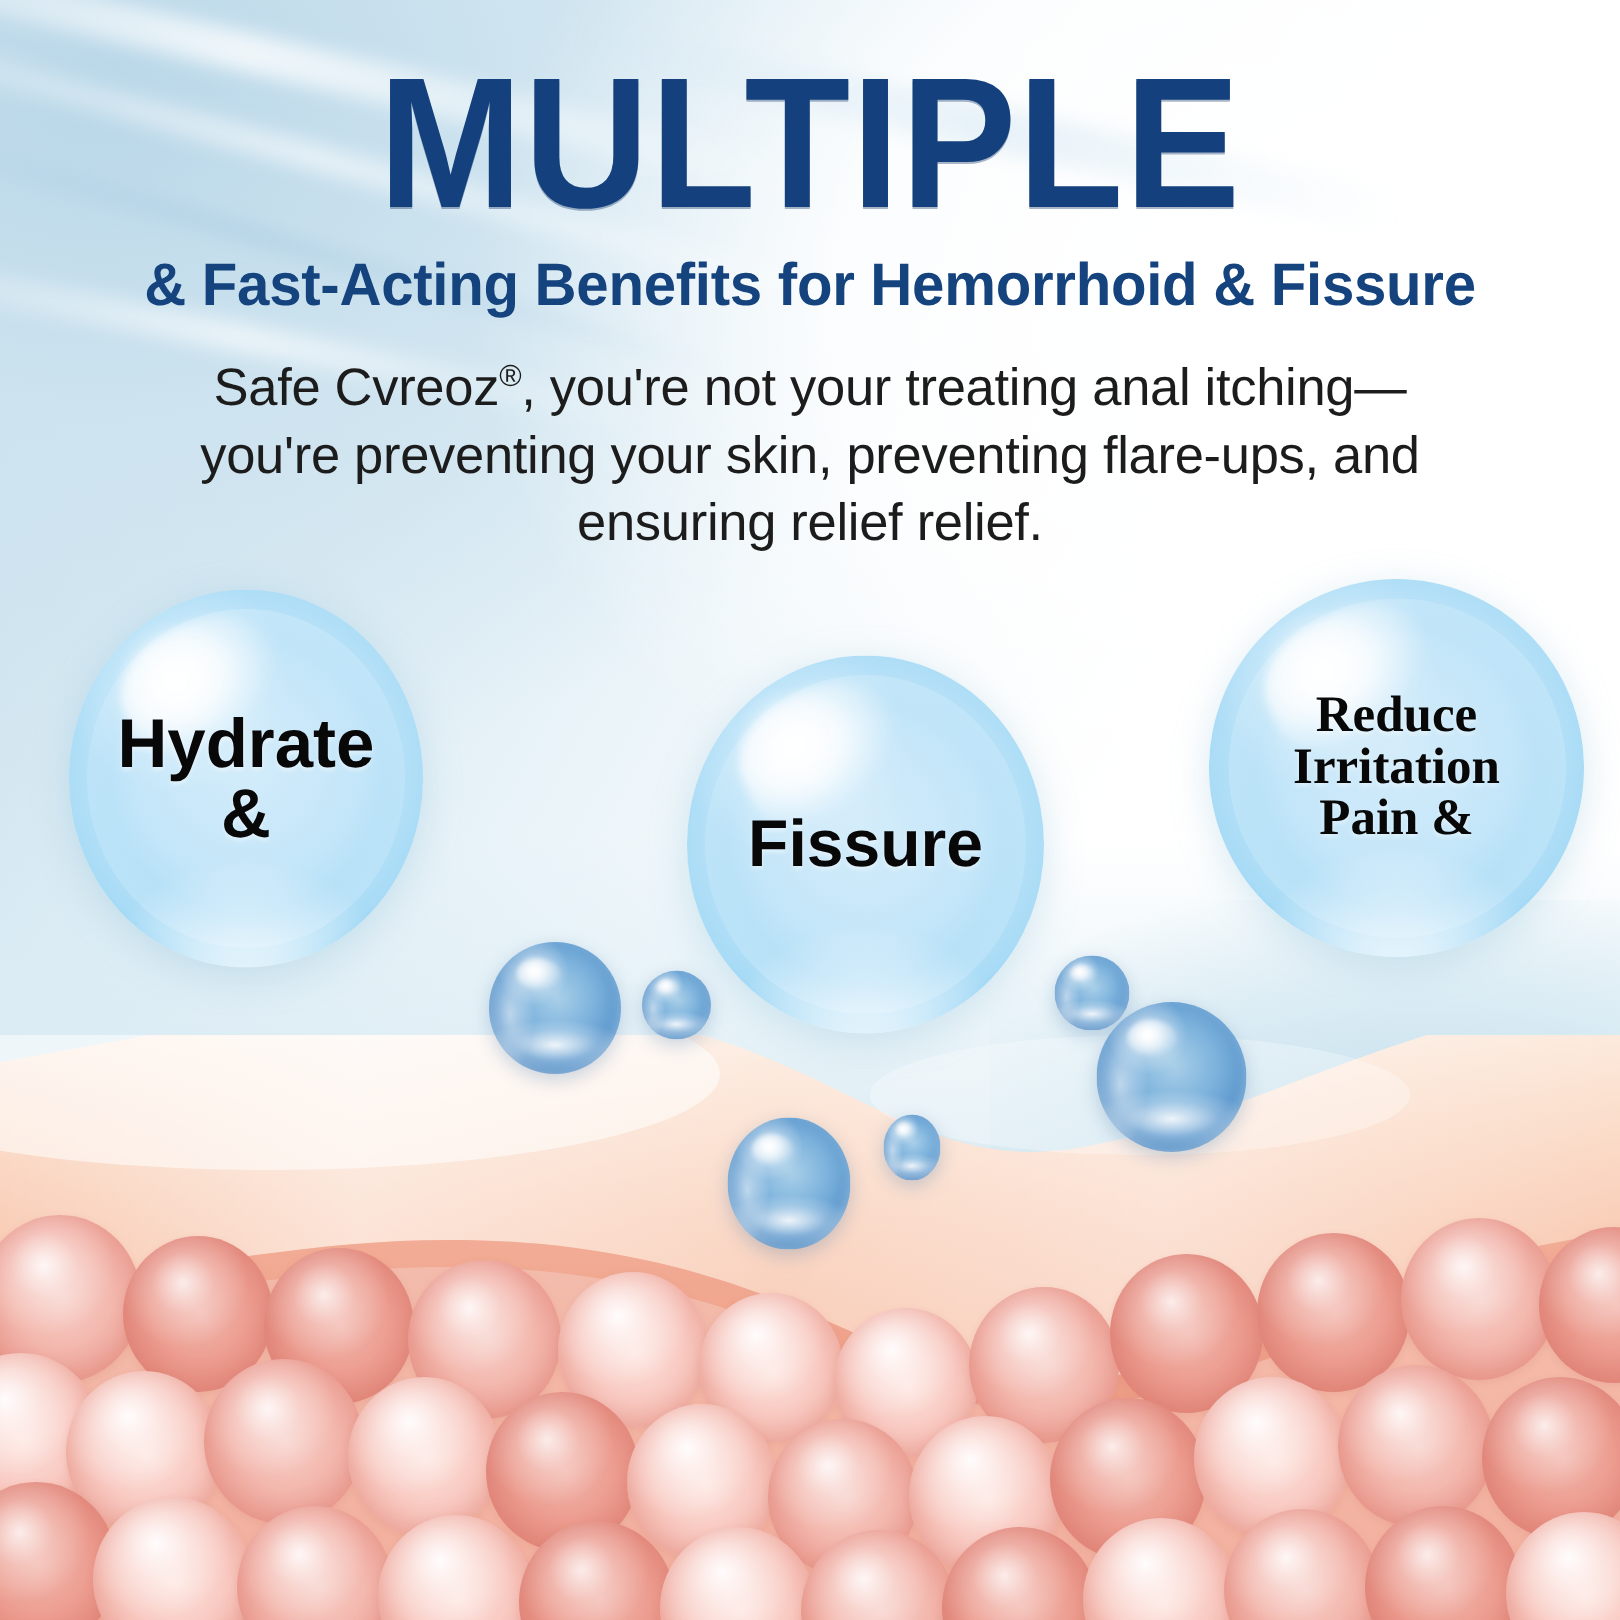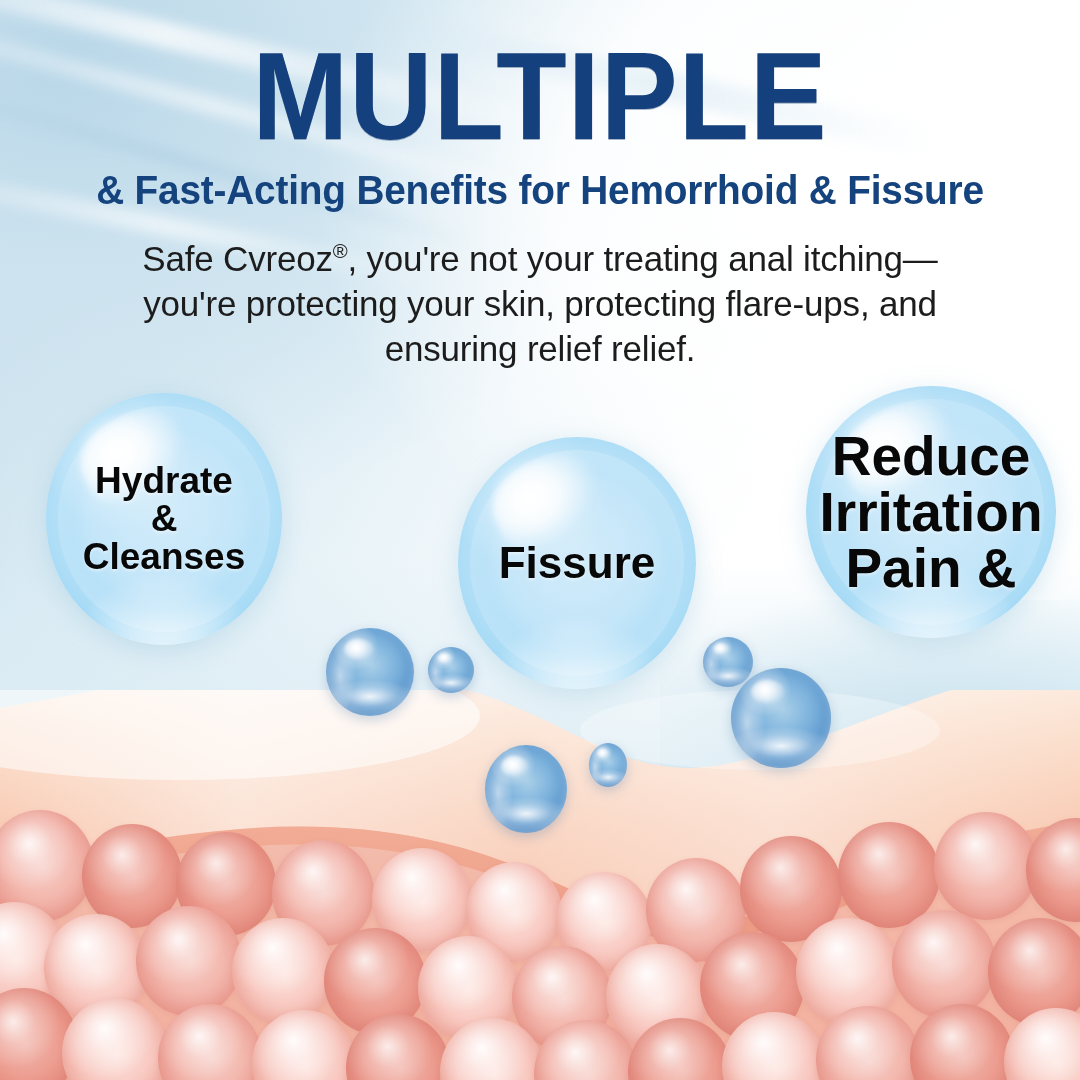--- a/index.html
+++ b/index.html
@@ -132,23 +132,23 @@
     text-align:center;
     z-index:3;
     text-shadow:0 2px 3px rgba(255,255,255,.45);
   }
   .bubble-label span { display:block; white-space:nowrap; }
 
   #bubble-hydrate   { left:46px;  top:393px; width:236px; height:252px; }
   #bubble-natural   { left:458px; top:437px; width:238px; height:252px; }
   #bubble-reduce    { left:806px; top:386px; width:250px; height:252px; }
 
-  #bubble-hydrate .bubble-label   { font-size:37px; }
+  #bubble-hydrate .bubble-label   { font-size:46px; }
   #bubble-natural .bubble-label   { font-size:44px; }
-  #bubble-reduce  .bubble-label   { font-size:55px; }
+  #bubble-reduce  .bubble-label   { font-size:34px;font-family:Liberation Serif, serif; }
 
   
   .drop {
     position:absolute;
     border-radius:50%;
     background:
       radial-gradient(circle at 34% 22%, rgba(255,255,255,.95) 0%, rgba(255,255,255,.35) 13%, rgba(255,255,255,0) 26%),
       radial-gradient(ellipse 70% 26% at 50% 78%, rgba(255,255,255,.88) 0%, rgba(255,255,255,.25) 45%, rgba(255,255,255,0) 75%),
       radial-gradient(ellipse 26% 60% at 16% 55%, rgba(255,255,255,.55) 0%, rgba(255,255,255,0) 70%),
       radial-gradient(circle at 52% 42%, #a9cfe8 0%, #7fb4dd 34%, #5b97cd 62%, #3f7cb8 84%, #35699f 100%);
@@ -214,21 +214,21 @@
   <div class="bg-lower"></div>
   <div class="bg-lower-right"></div>
 
   <div class="text-block">
     <div class="headline">MULTIPLE</div>
 
     <div class="subhead">&amp; Fast-Acting Benefits for Hemorrhoid &amp; Fissure</div>
 
     <p class="paragraph">
       <span>Safe Cvreoz</span><sup>®</sup><span>, you're not your treating anal itching—</span><br>
-      <span>you're protecting your skin, protecting flare-ups, and</span><br>
+      <span>you're preventing your skin, preventing flare-ups, and</span><br>
       <span>ensuring relief relief.</span>
     </p>
   </div>
 
   <div class="skin-wrap">
     <svg viewBox="0 0 1080 390" xmlns="http://www.w3.org/2000/svg" aria-hidden="true">
       <defs>
         <linearGradient id="skinTop" x1="0" y1="0" x2="0" y2="1">
           <stop offset="0%" stop-color="#fdf0e6"></stop>
           <stop offset="30%" stop-color="#fbdfcd"></stop>
@@ -310,21 +310,20 @@
   <div id="drop-b" class="drop"></div>
   <div id="drop-c" class="drop"></div>
   <div id="drop-d" class="drop"></div>
   <div id="drop-e" class="drop"></div>
   <div id="drop-f" class="drop"></div>
 
   <div id="bubble-hydrate" class="bubble">
     <div class="bubble-label">
       <span>Hydrate</span>
       <span>&amp;</span>
-      <span>Cleanses</span>
     </div>
   </div>
 
   <div id="bubble-natural" class="bubble">
     <div class="bubble-label">
       <span>Fissure</span>
     </div>
   </div>
 
   <div id="bubble-reduce" class="bubble">

